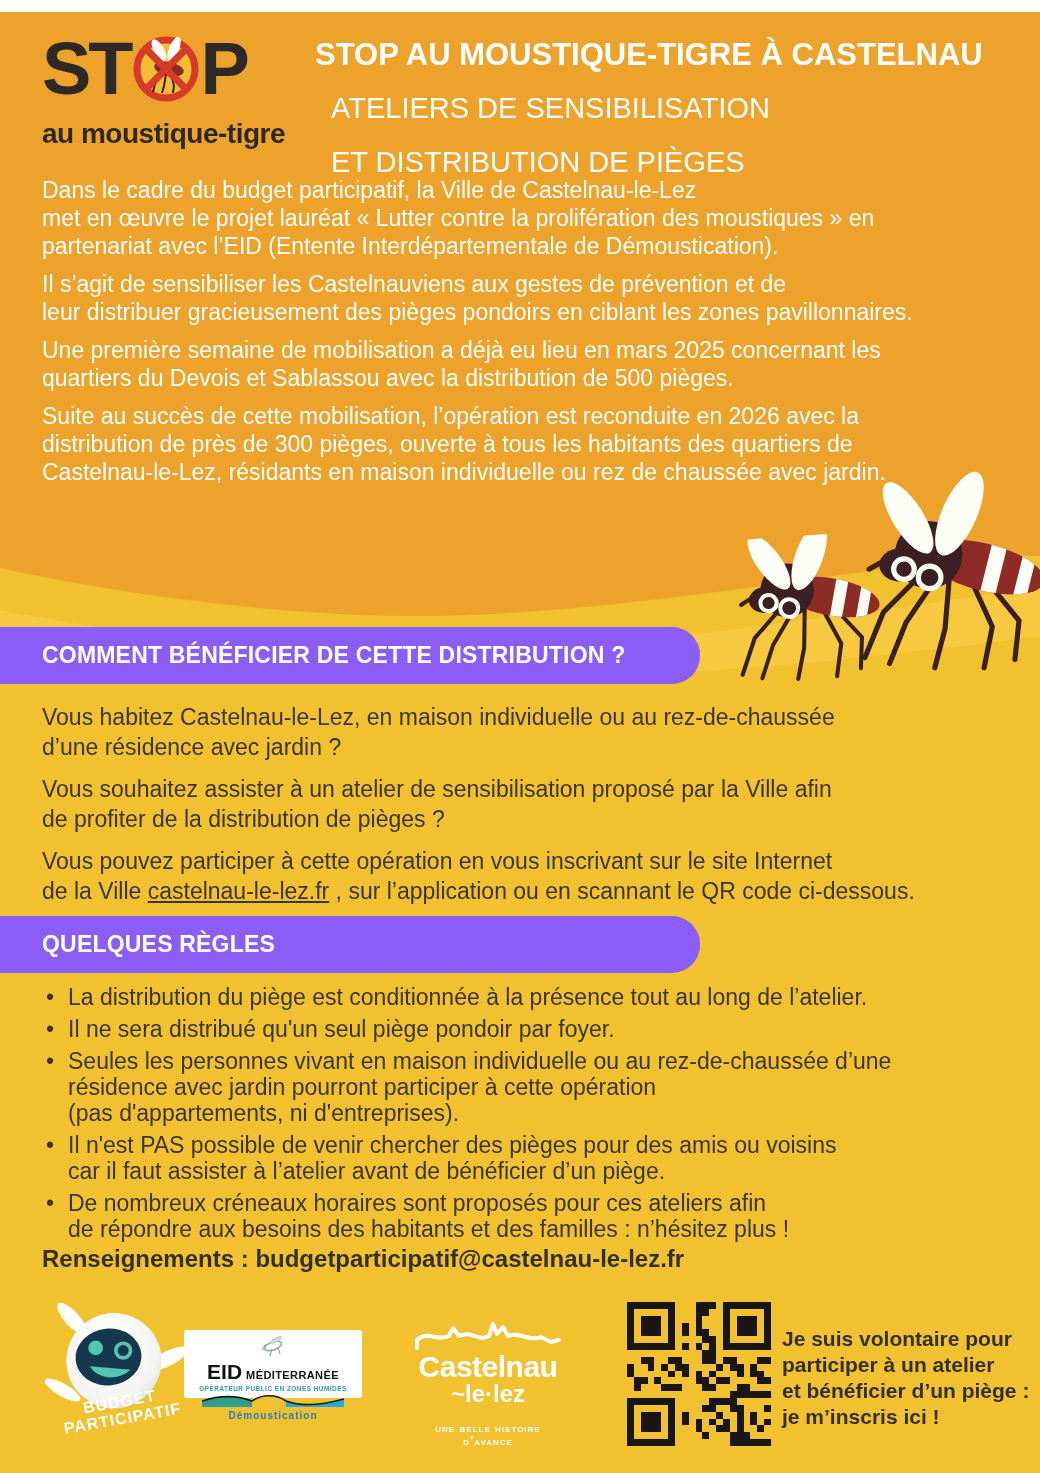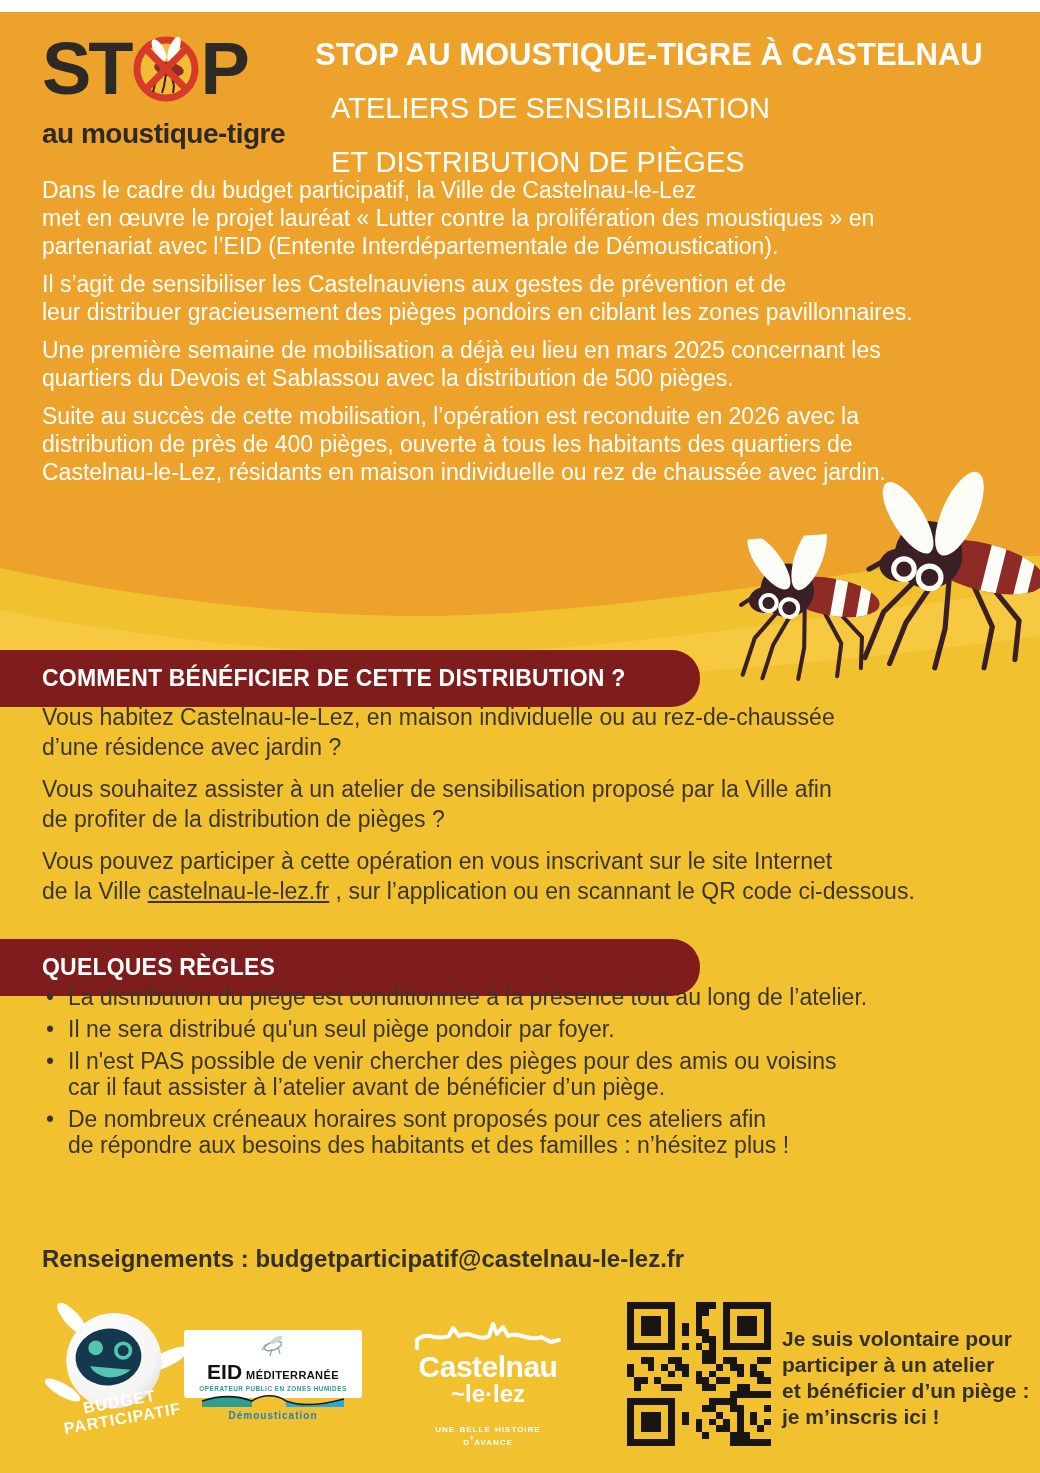--- a/index.html
+++ b/index.html
@@ -26,22 +26,22 @@
   
   .intro{position:absolute;left:42px;top:176px;width:950px;color:#ffffff;}
   .intro p{margin:0 0 10px 0;font-size:23px;line-height:28px;}
   .intro p.hl{font-weight:700;}
   .ml{white-space:pre-line;}
   
   .mosq{position:absolute;}
   .mosq-small{left:706px;top:536px;width:188px;height:150px;transform:rotate(-4deg);}
   .mosq-big{left:830px;top:468px;width:226px;height:228px;}
   
-  .band{position:absolute;left:0;width:700px;height:57px;background:#7f1d1d;
-    border-radius:0 28px 28px 0;display:flex;align-items:center;margin-top:23px;}
+  .band{position:absolute;left:0;width:700px;height:57px;background:#8b5cf6;
+    border-radius:0 28px 28px 0;display:flex;align-items:center;}
   .band span{padding-left:42px;color:#ffffff;font-size:23px;font-weight:800;letter-spacing:0.2px;}
   .band1{top:627px;}
   .band2{top:916px;}
   
   .questions{position:absolute;left:42px;top:702px;width:950px;color:#3B362D;}
   .questions p{margin:0 0 12px 0;font-size:23px;line-height:30px;}
   .questions a{color:#3B362D;text-decoration:underline;}
   .rules{position:absolute;left:46px;top:984px;width:940px;margin:0;padding:0;list-style:none;color:#3B362D;}
   .rules li{position:relative;padding-left:22px;margin:0 0 6px 0;font-size:23px;line-height:26px;}
   .rules li::before{content:"•";position:absolute;left:0;top:0;font-size:23px;color:#3B362D;}
@@ -153,21 +153,21 @@
 
   <div class="intro">
     <p class="ml">Dans le cadre du budget participatif, la Ville de Castelnau-le-Lez
 met en œuvre le projet lauréat « Lutter contre la prolifération des moustiques » en
 partenariat avec l’EID (Entente Interdépartementale de Démoustication).</p>
     <p class="ml">Il s’agit de sensibiliser les Castelnauviens aux gestes de prévention et de
 leur distribuer gracieusement des pièges pondoirs en ciblant les zones pavillonnaires.</p>
     <p class="ml">Une première semaine de mobilisation a déjà eu lieu en mars 2025 concernant les
 quartiers du Devois et Sablassou avec la distribution de 500 pièges.</p>
     <p class="ml">Suite au succès de cette mobilisation, l’opération est reconduite en 2026 avec la
-distribution de près de 400 pièges, ouverte à tous les habitants des quartiers de
+distribution de près de 300 pièges, ouverte à tous les habitants des quartiers de
 Castelnau-le-Lez, résidants en maison individuelle ou rez de chaussée avec jardin.</p>
   </div>
 
   <div class="band band1">
     <span>COMMENT BÉNÉFICIER DE CETTE DISTRIBUTION ?</span>
   </div>
 
   <div class="questions">
     <p class="ml">Vous habitez Castelnau-le-Lez, en maison individuelle ou au rez-de-chaussée
 d’une résidence avec jardin ?</p>
@@ -177,20 +177,23 @@
 de la Ville </span><a href="#">castelnau-le-lez.fr</a><span> , sur l’application ou en scannant le QR code ci-dessous.</span></p>
   </div>
 
   <div class="band band2">
     <span>QUELQUES RÈGLES</span>
   </div>
 
   <ul class="rules">
     <li class="ml">La distribution du piège est conditionnée à la présence tout au long de l’atelier.</li>
     <li class="ml">Il ne sera distribué qu'un seul piège pondoir par foyer.</li>
+    <li class="ml">Seules les personnes vivant en maison individuelle ou au rez-de-chaussée d’une
+résidence avec jardin pourront participer à cette opération
+(pas d'appartements, ni d'entreprises).</li>
     <li class="ml">Il n'est PAS possible de venir chercher des pièges pour des amis ou voisins
 car il faut assister à l’atelier avant de bénéficier d’un piège.</li>
     <li class="ml">De nombreux créneaux horaires sont proposés pour ces ateliers afin
 de répondre aux besoins des habitants et des familles : n’hésitez plus !</li>
   </ul>
 
   <p class="contact">Renseignements : budgetparticipatif@castelnau-le-lez.fr</p>
 
   <svg class="robot" viewBox="0 0 160 120">
     <defs>

